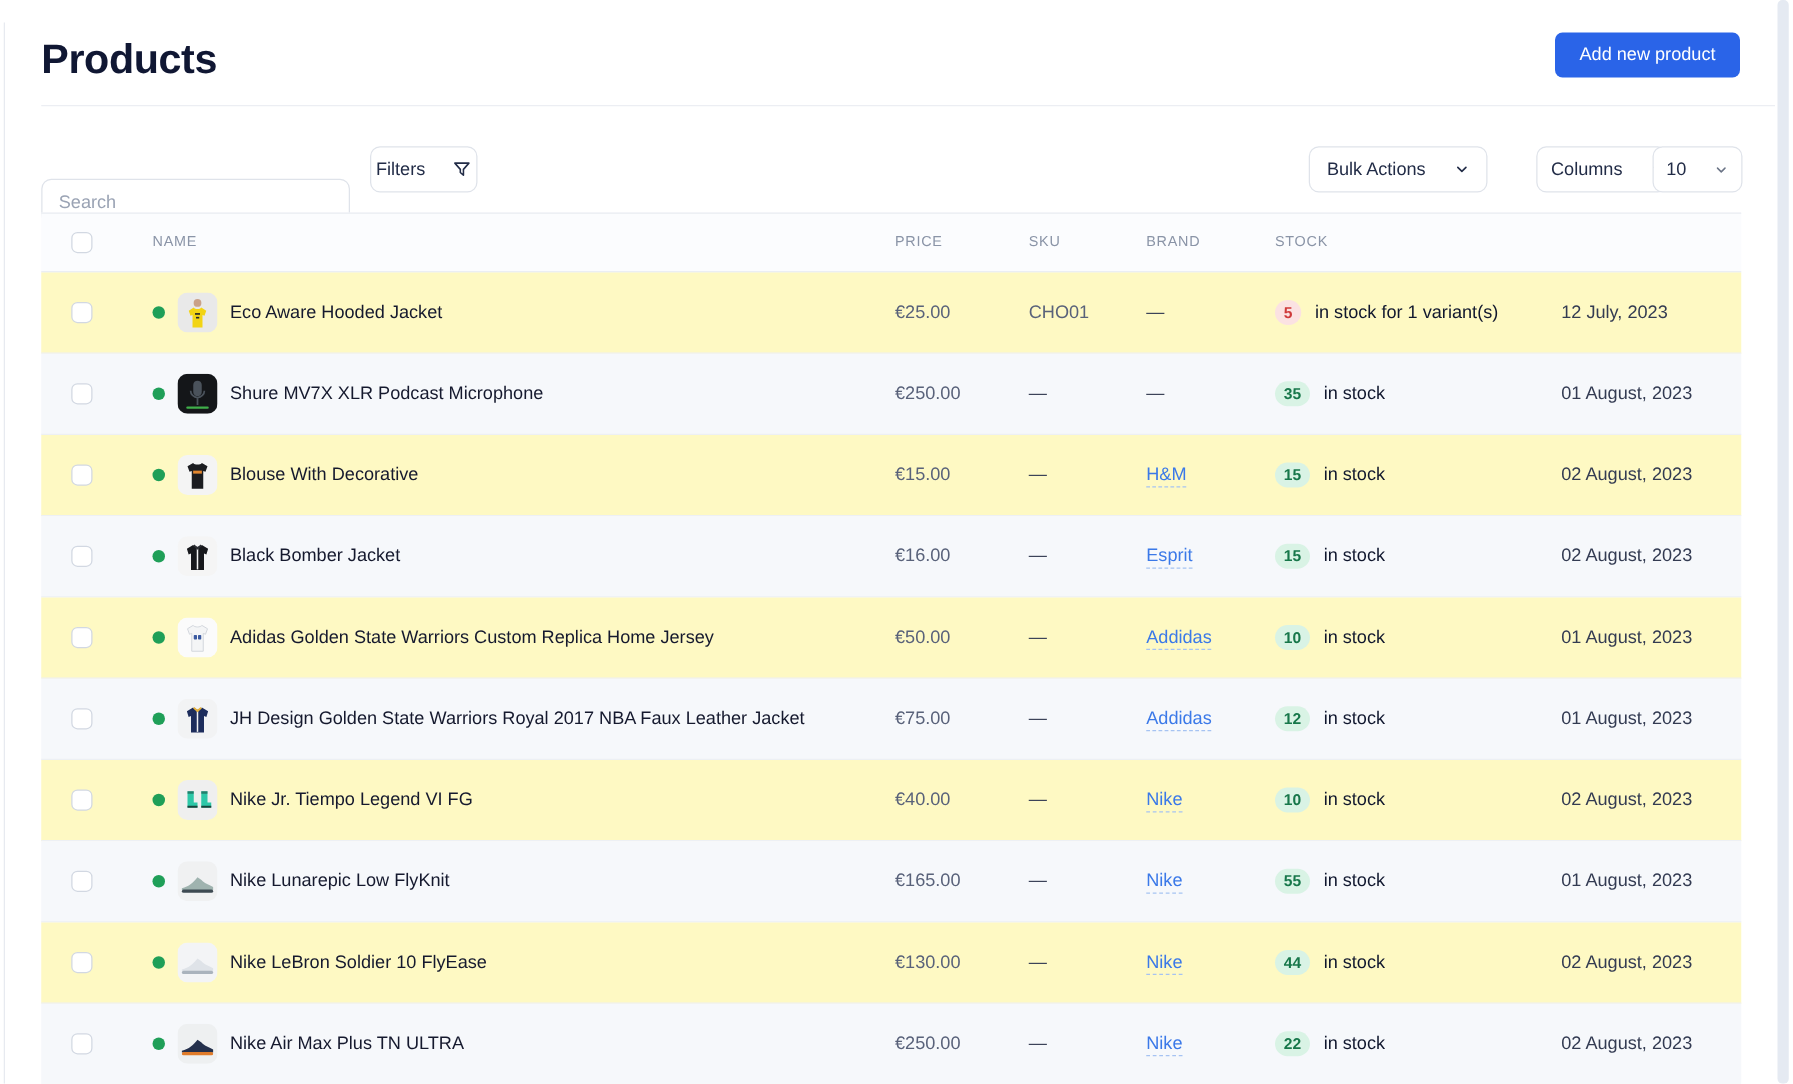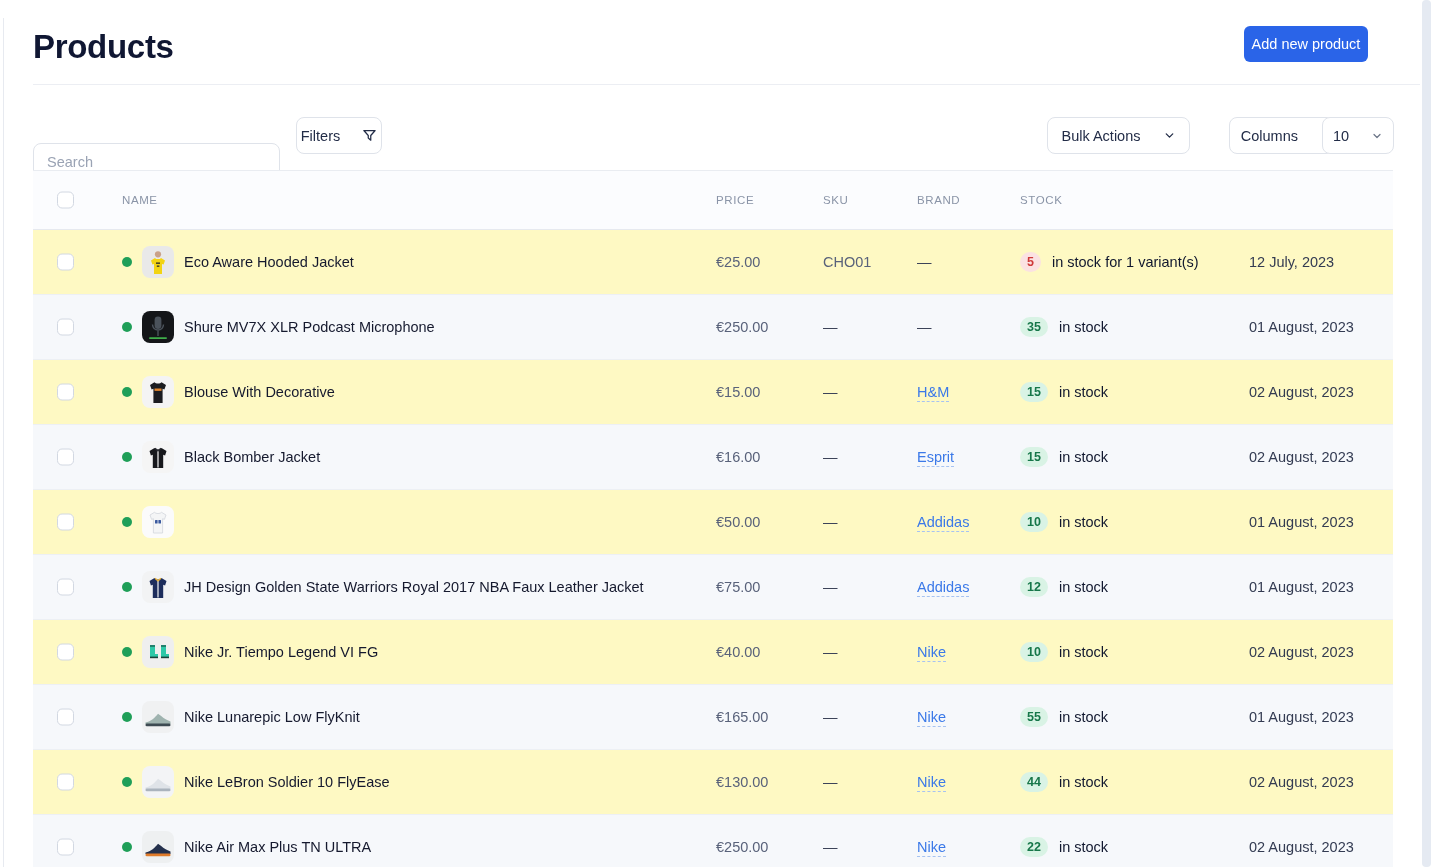--- a/index.html
+++ b/index.html
@@ -13,21 +13,21 @@
   }
   .page { position:absolute; inset:0; background:#fff; }
 
   
   .left-edge-line { position:absolute; left:3px; top:18px; bottom:0; width:1px; background:#e7eaf0; }
   .right-scroll-strip { position:absolute; right:3px; top:0; bottom:0; width:9px; background:#e5eaf2; border-radius:4px; }
 
   
   .page-title { position:absolute; left:33px; top:28px; font-size:33px; font-weight:700; color:#101733; letter-spacing:-0.3px; }
   .add-btn {
-    position:absolute; left:1244px; top:26px; width:124px; height:36px;
+    position:absolute; left:1244px; top:26px; width:148px; height:36px;
     background:var(--accent,#2a64e8); color:#fff; border:none; border-radius:6px;
     font-family:inherit; font-size:14.5px; cursor:pointer;
   }
   .header-divider { position:absolute; left:33px; right:14px; top:84px; height:1px; background:#eceef3; }
 
   
   .toolbar { position:absolute; left:0; right:0; top:117px; height:37px; }
   .search-input {
     position:absolute; left:33px; top:0; width:247px; height:37px;
     border:1px solid #dfe3ea; border-radius:8px; padding:0 13px;
@@ -42,21 +42,21 @@
   }
   .filters-btn { left:296px; width:86px; }
   .bulk-btn    { left:1047px; width:143px; }
   .columns-btn { left:1229px; width:105px;justify-content:flex-end; }
   .pagesize-btn{ left:1322px; width:72px; }
   .tb-btn svg { display:block; }
 
   
   .table { position:absolute; left:33px; top:170px; width:1360px; }
   .thead {
-    position:relative; height:60px; background:#fbfcfe;
+    position:relative; height:48px; background:#fbfcfe;
     border-top:1px solid #e9ecf1; border-bottom:1px solid #e6e9ef;
   }
   .th {
     position:absolute; top:50%; transform:translateY(-50%);
     font-size:11.5px; font-weight:500; letter-spacing:0.6px; color:#8a94a7;
   }
   .th-name{left:89px;} .th-price{left:683px;} .th-sku{left:790px;}
   .th-brand{left:884px;} .th-stock{left:987px;} .th-published{left:1216px;margin-top:35px;}
 
   .row { position:relative; height:65px; background:#fef9c3; border-bottom:1px solid #edf0f4; }
@@ -249,20 +249,21 @@
     <span class="cb"></span>
     <span class="dot"></span>
     <span class="thumb">
             <svg viewBox="0 0 32 32">
               <rect width="32" height="32" fill="#fbfbfb"></rect>
               <path d="M8 9l4.5-2.7c1.1 1.7 5.9 1.7 7 0L24 9l-1.6 4.4-1.8-.7V27H11.4V12.7l-1.8.7z" fill="#f4f5f6" stroke="#d3d7dd" stroke-width="0.8"></path>
               <rect x="13" y="14" width="2.6" height="3.6" rx="0.6" fill="#3b5aa0"></rect>
               <rect x="16.4" y="14" width="2.6" height="3.6" rx="0.6" fill="#3b5aa0"></rect>
             </svg>
           </span>
+    <span class="cell name">Adidas Golden State Warriors Custom Replica Home Jersey</span>
     <span class="cell price">€50.00</span>
     <span class="cell sku dash">—</span>
     <span class="cell brand"><a class="brand-link" href="#">Addidas</a></span>
     <span class="cell stock">
       <span class="badge ok">10</span>
       <span class="stock-label">in stock</span>
     </span>
     <span class="cell published">01 August, 2023</span>
   </div>
 

